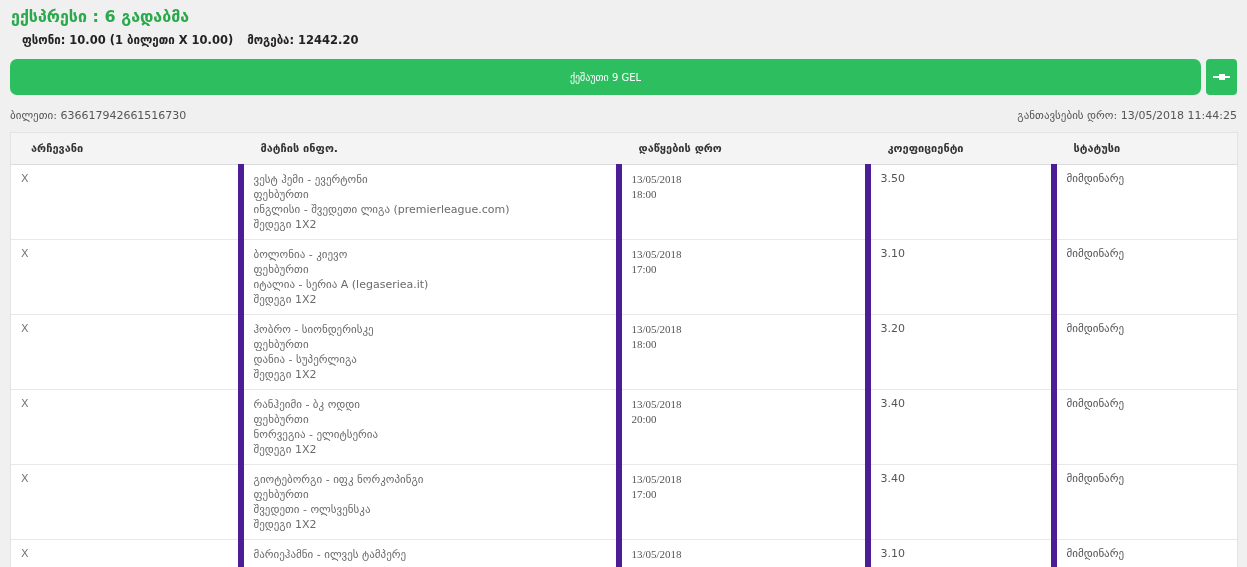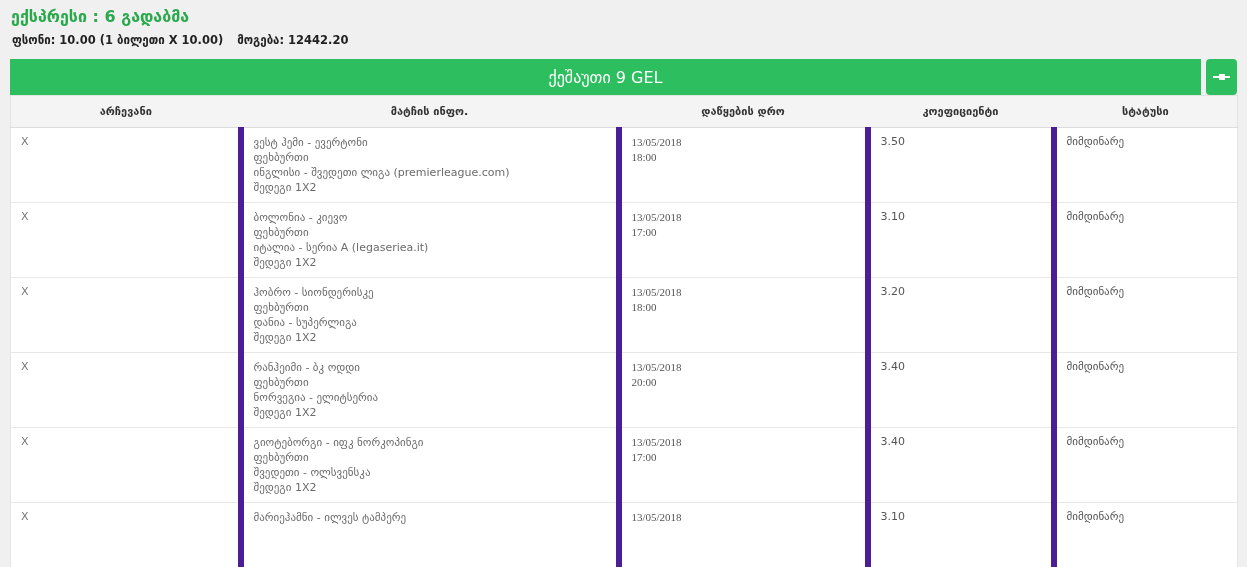--- a/index.html
+++ b/index.html
@@ -9,47 +9,47 @@
     font-family:"DejaVu Sans", sans-serif;
     color:#555;
     font-size:11px;
   }
   .wrap { padding:5px 10px 0 10px; }
 
   
   .hdr-title { color:#2aa94c; font-weight:bold; font-size:16px; padding:2px 0 3px 1px; }
   .hdr-odds  { color:#555; font-size:11px; padding:2px 0 6px 3px; }
   .hdr-odds .val { color:#444; }
-  .hdr-stake { color:#222; font-weight:bold; font-size:11.5px; padding:4px 0 0 2px; }
+  .hdr-stake { color:#222; font-weight:bold; font-size:11.5px; padding:4px 0 0 2px;margin-left:10px; }
   .hdr-stake .seg2 { margin-left:10px; }
 
   
   .cash-row { display:flex; gap:5px; margin-top:12px; height:36px; }
   .cash-btn {
-    flex:1; background:#2dbe60; border:none; border-radius:0;
-    color:#fff; font-family:inherit; font-size:16px; cursor:pointer;
+    flex:1; background:#2dbe60; border:none; border-radius:7px;
+    color:#fff; font-family:inherit; font-size:10px; cursor:pointer;
     display:flex; align-items:center; justify-content:center;
   }
   .slider-btn {
     width:31px; background:#2dbe60; border:none; border-radius:4px; cursor:pointer;
     display:flex; align-items:center; justify-content:center; position:relative;
   }
   .slider-ico { position:relative; width:17px; height:7px; }
   .slider-ico .track { position:absolute; left:0; right:0; top:2.5px; height:2px; background:#fff; }
   .slider-ico .knob  { position:absolute; left:5.5px; top:0.5px; width:6px; height:6px; background:#fff; }
 
   
   .meta-row { display:flex; justify-content:space-between; margin:14px 0 10px 0; color:#555; font-size:11px; }
 
   
   table { border-collapse:collapse; table-layout:fixed; width:1227px; background:#fff; border:1px solid #e3e3e3; }
   col.c1{width:230px} col.c2{width:378px} col.c3{width:249px} col.c4{width:186px} col.c5{width:184px}
   thead th {
-    background:#f4f4f4; text-align:center; font-size:11px; color:#333;
-    font-weight:bold; padding:9px 10px 9px 10px; border-bottom:1px solid #dcdcdc;
+    background:#f4f4f4; text-align:left; font-size:11px; color:#333;
+    font-weight:bold; padding:9px 10px 9px 20px; border-bottom:1px solid #dcdcdc;
   }
   tbody td {
     vertical-align:top; padding:7px 10px; font-size:11px; color:#555;
     border-bottom:1px solid #e8e8e8; height:66px;
   }
   tbody td + td { border-left:6px solid #4c1d95; }
   .m-line { line-height:15px; color:#6b6b6b; }
   .choice { color:#777; }
   .dt { line-height:15px;font-family:Liberation Serif, serif; }
 </style>
@@ -71,20 +71,30 @@
   <div class="cash-row">
     <button class="cash-btn">ქეშაუთი 9 GEL</button>
     <button class="slider-btn">
       <span class="slider-ico">
         <span class="track"></span>
           <span class="knob"></span>
       </span>
     </button>
   </div>
 
+  <div class="meta-row">
+    <div>
+      <span>ბილეთი:</span>
+      <span>636617942661516730</span>
+    </div>
+    <div>
+      <span>განთავსების დრო:</span>
+      <span>13/05/2018 11:44:25</span>
+    </div>
+  </div>
 
   <table>
     <colgroup>
         <col class="c1">
         <col class="c2">
         <col class="c3">
         <col class="c4">
         <col class="c5">
       </colgroup>
     <thead>

